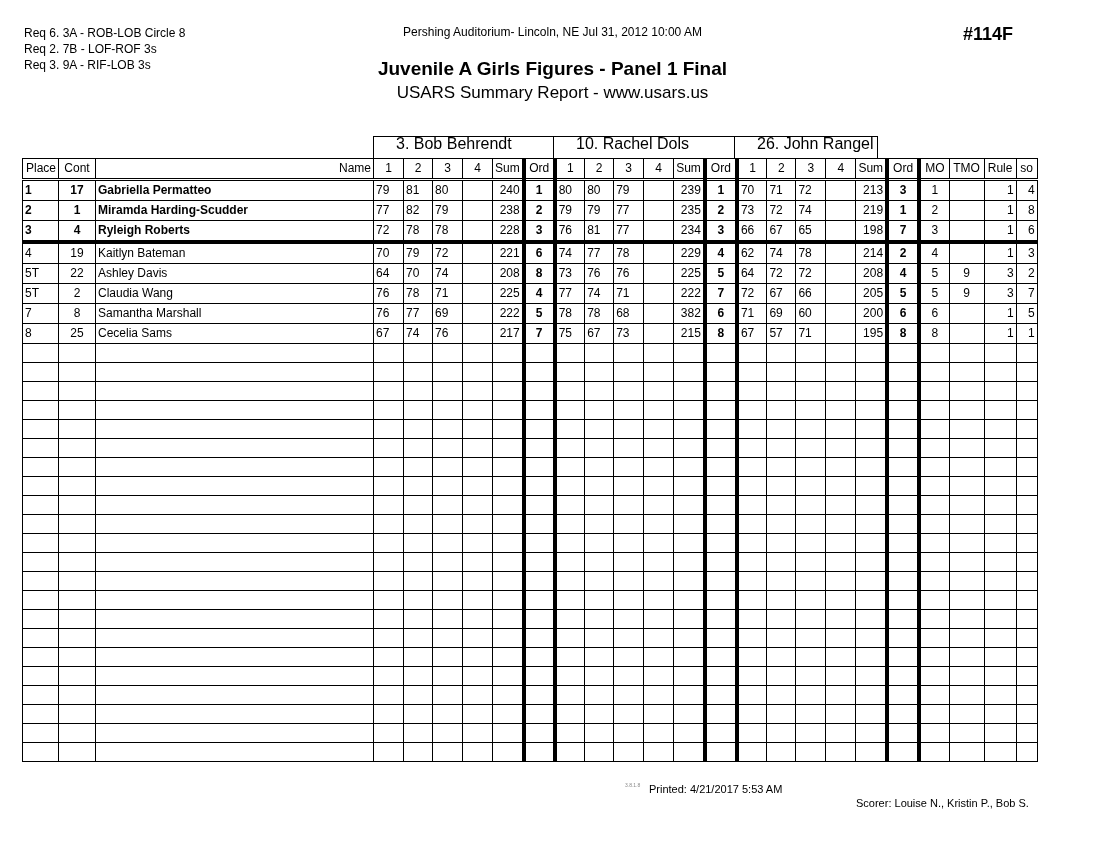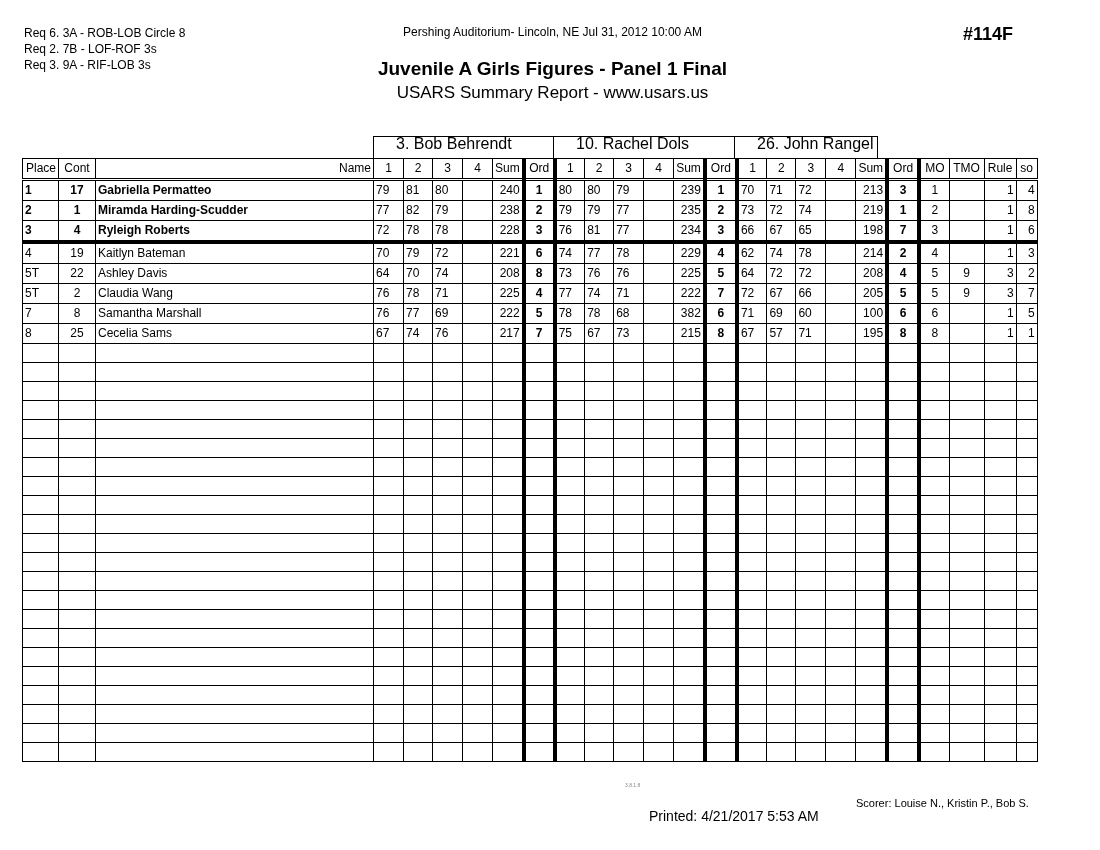--- a/index.html
+++ b/index.html
@@ -24,21 +24,21 @@
   td.c { text-align:center; }
   td.r { text-align:right; }
   td.l { text-align:left; }
   td.thickL { border-left:4px solid #000 !important; }
   tr.bold td { font-weight:bold; }
   tr.bold td.score { font-weight:normal; }
   tr.sep td { border-bottom:4px solid #000; }
   td.ord { font-weight:bold; text-align:center; }
 
   .footer-ver { position:absolute; left:625px; top:782px; font-size:5px; color:#888; }
-  .footer-print { position:absolute; left:649px; top:783px; font-size:14px;margin-top:25px; }
+  .footer-print { position:absolute; left:649px; top:783px; font-size:11px; }
   .footer-scorer { position:absolute; left:856px; top:783px; font-size:11px;margin-top:14px; }
 </style>
 </head>
 <body>
 
 <div class="reqs">
   <div>Req  6.  3A - ROB-LOB Circle 8</div>
   <div>Req  2.  7B - LOF-ROF 3s</div>
   <div>Req  3.  9A - RIF-LOB 3s</div>
 </div>
@@ -285,21 +285,21 @@
         <td class="l score thickL">78</td>
         <td class="l score">78</td>
         <td class="l score">68</td>
         <td class="l score"></td>
         <td class="r score">382</td>
         <td class="ord thickL">6</td>
         <td class="l score thickL">71</td>
         <td class="l score">69</td>
         <td class="l score">60</td>
         <td class="l score"></td>
-        <td class="r score">100</td>
+        <td class="r score">200</td>
         <td class="ord thickL">6</td>
         <td class="c score thickL">6</td>
         <td class="c score"></td>
         <td class="r score">1</td>
         <td class="r score">5</td>
       </tr>
       <tr>
         <td class="l">8</td>
         <td class="c">25</td>
         <td class="l">Cecelia Sams</td>

